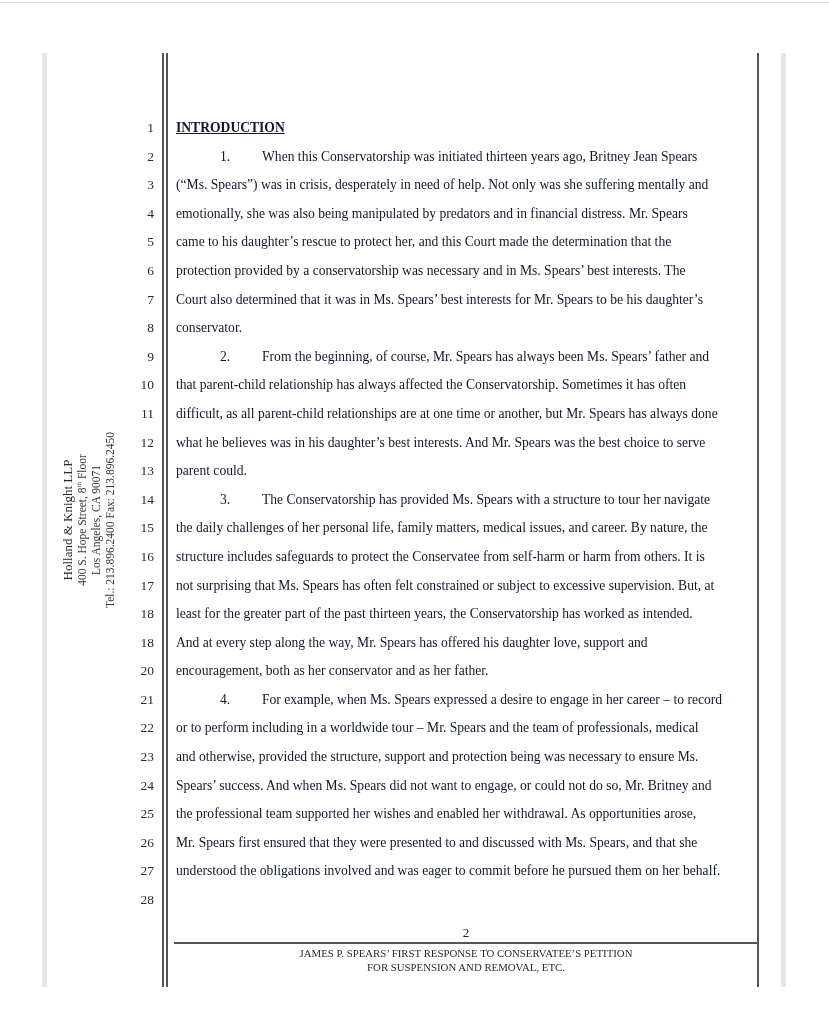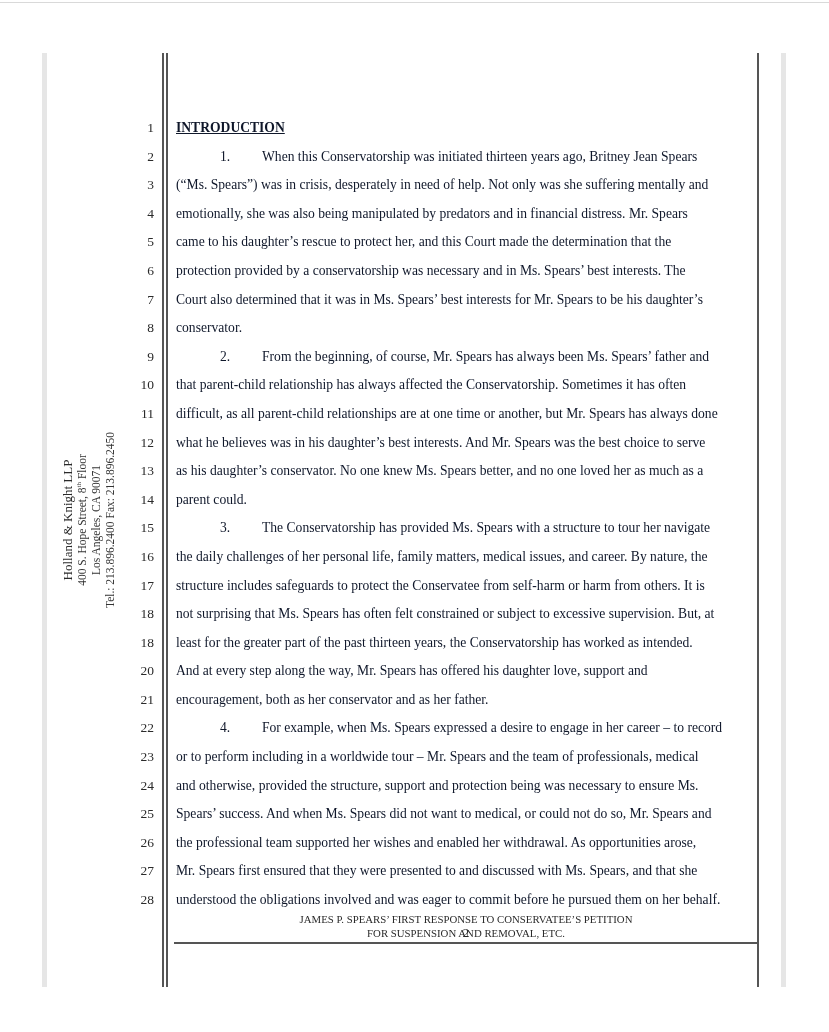--- a/index.html
+++ b/index.html
@@ -114,21 +114,21 @@
       position: absolute;
       left: 174px; top: 926px;
       width: 584px;
       text-align: center;
       font-size: 13px;
       line-height: 14px;
       color: #222;
     }
     .footer-title {
       position: absolute;
-      left: 174px; top: 912px;
+      left: 174px; top: 946px;
       width: 584px;
       text-align: center;
       font-size: 10.8px;
       line-height: 14px;
       color: #2a2a2a;
     }
     sup { font-size: 7px; vertical-align: super; line-height: 0; }
   </style>
 </head>
 <body>
@@ -177,33 +177,32 @@
     <div class="text-line"><span>(“Ms. Spears”) was in crisis, desperately in need of help.  Not only was she suffering mentally and</span></div>
     <div class="text-line"><span>emotionally, she was also being manipulated by predators and in financial distress.  Mr. Spears</span></div>
     <div class="text-line"><span>came to his daughter’s rescue to protect her, and this Court made the determination that the</span></div>
     <div class="text-line"><span>protection provided by a conservatorship was necessary and in Ms. Spears’ best interests.  The</span></div>
     <div class="text-line"><span>Court also determined that it was in Ms. Spears’ best interests for Mr. Spears to be his daughter’s</span></div>
     <div class="text-line"><span>conservator.</span></div>
     <div class="text-line"><span class="para-num">2.</span><span>From the beginning, of course, Mr. Spears has always been Ms. Spears’ father and</span></div>
     <div class="text-line"><span>that parent-child relationship has always affected the Conservatorship.  Sometimes it has often</span></div>
     <div class="text-line"><span>difficult, as all parent-child relationships are at one time or another, but Mr. Spears has always done</span></div>
     <div class="text-line"><span>what he believes was in his daughter’s best interests.  And Mr. Spears was the best choice to serve</span></div>
-    <div class="text-line"><span>as his daughter’s conservator.  No one knew Ms. Spears better, and no one loved her as much as a</span></div>
     <div class="text-line"><span>parent could.</span></div>
     <div class="text-line"><span class="para-num">3.</span><span>The Conservatorship has provided Ms. Spears with a structure to tour her navigate</span></div>
     <div class="text-line"><span>the daily challenges of her personal life, family matters, medical issues, and career.  By nature, the</span></div>
     <div class="text-line"><span>structure includes safeguards to protect the Conservatee from self-harm or harm from others.  It is</span></div>
     <div class="text-line"><span>not surprising that Ms. Spears has often felt constrained or subject to excessive supervision.  But, at</span></div>
     <div class="text-line"><span>least for the greater part of the past thirteen years, the Conservatorship has worked as intended.</span></div>
     <div class="text-line"><span>And at every step along the way, Mr. Spears has offered his daughter love, support and</span></div>
     <div class="text-line"><span>encouragement, both as her conservator and as her father.</span></div>
     <div class="text-line"><span class="para-num">4.</span><span>For example, when Ms. Spears expressed a desire to engage in her career – to record</span></div>
     <div class="text-line"><span>or to perform including in a worldwide tour – Mr. Spears and the team of professionals, medical</span></div>
     <div class="text-line"><span>and otherwise, provided the structure, support and protection being was necessary to ensure Ms.</span></div>
-    <div class="text-line"><span>Spears’ success.  And when Ms. Spears did not want to medical, or could not do so, Mr. Spears and</span></div>
+    <div class="text-line"><span>Spears’ success.  And when Ms. Spears did not want to engage, or could not do so, Mr. Britney and</span></div>
     <div class="text-line"><span>the professional team supported her wishes and enabled her withdrawal.  As opportunities arose,</span></div>
     <div class="text-line"><span>Mr. Spears first ensured that they were presented to and discussed with Ms. Spears, and that she</span></div>
     <div class="text-line"><span>understood the obligations involved and was eager to commit before he pursued them on her behalf.</span></div>
   </div>
 
 <div class="firm-rotated">
   <div class="firm-name">Holland &amp; Knight LLP</div>
   <div><span>400 S. Hope Street, 8</span><sup>th</sup><span> Floor</span></div>
   <div>Los Angeles, CA  90071</div>
   <div>Tel.: 213.896.2400  Fax: 213.896.2450</div>

